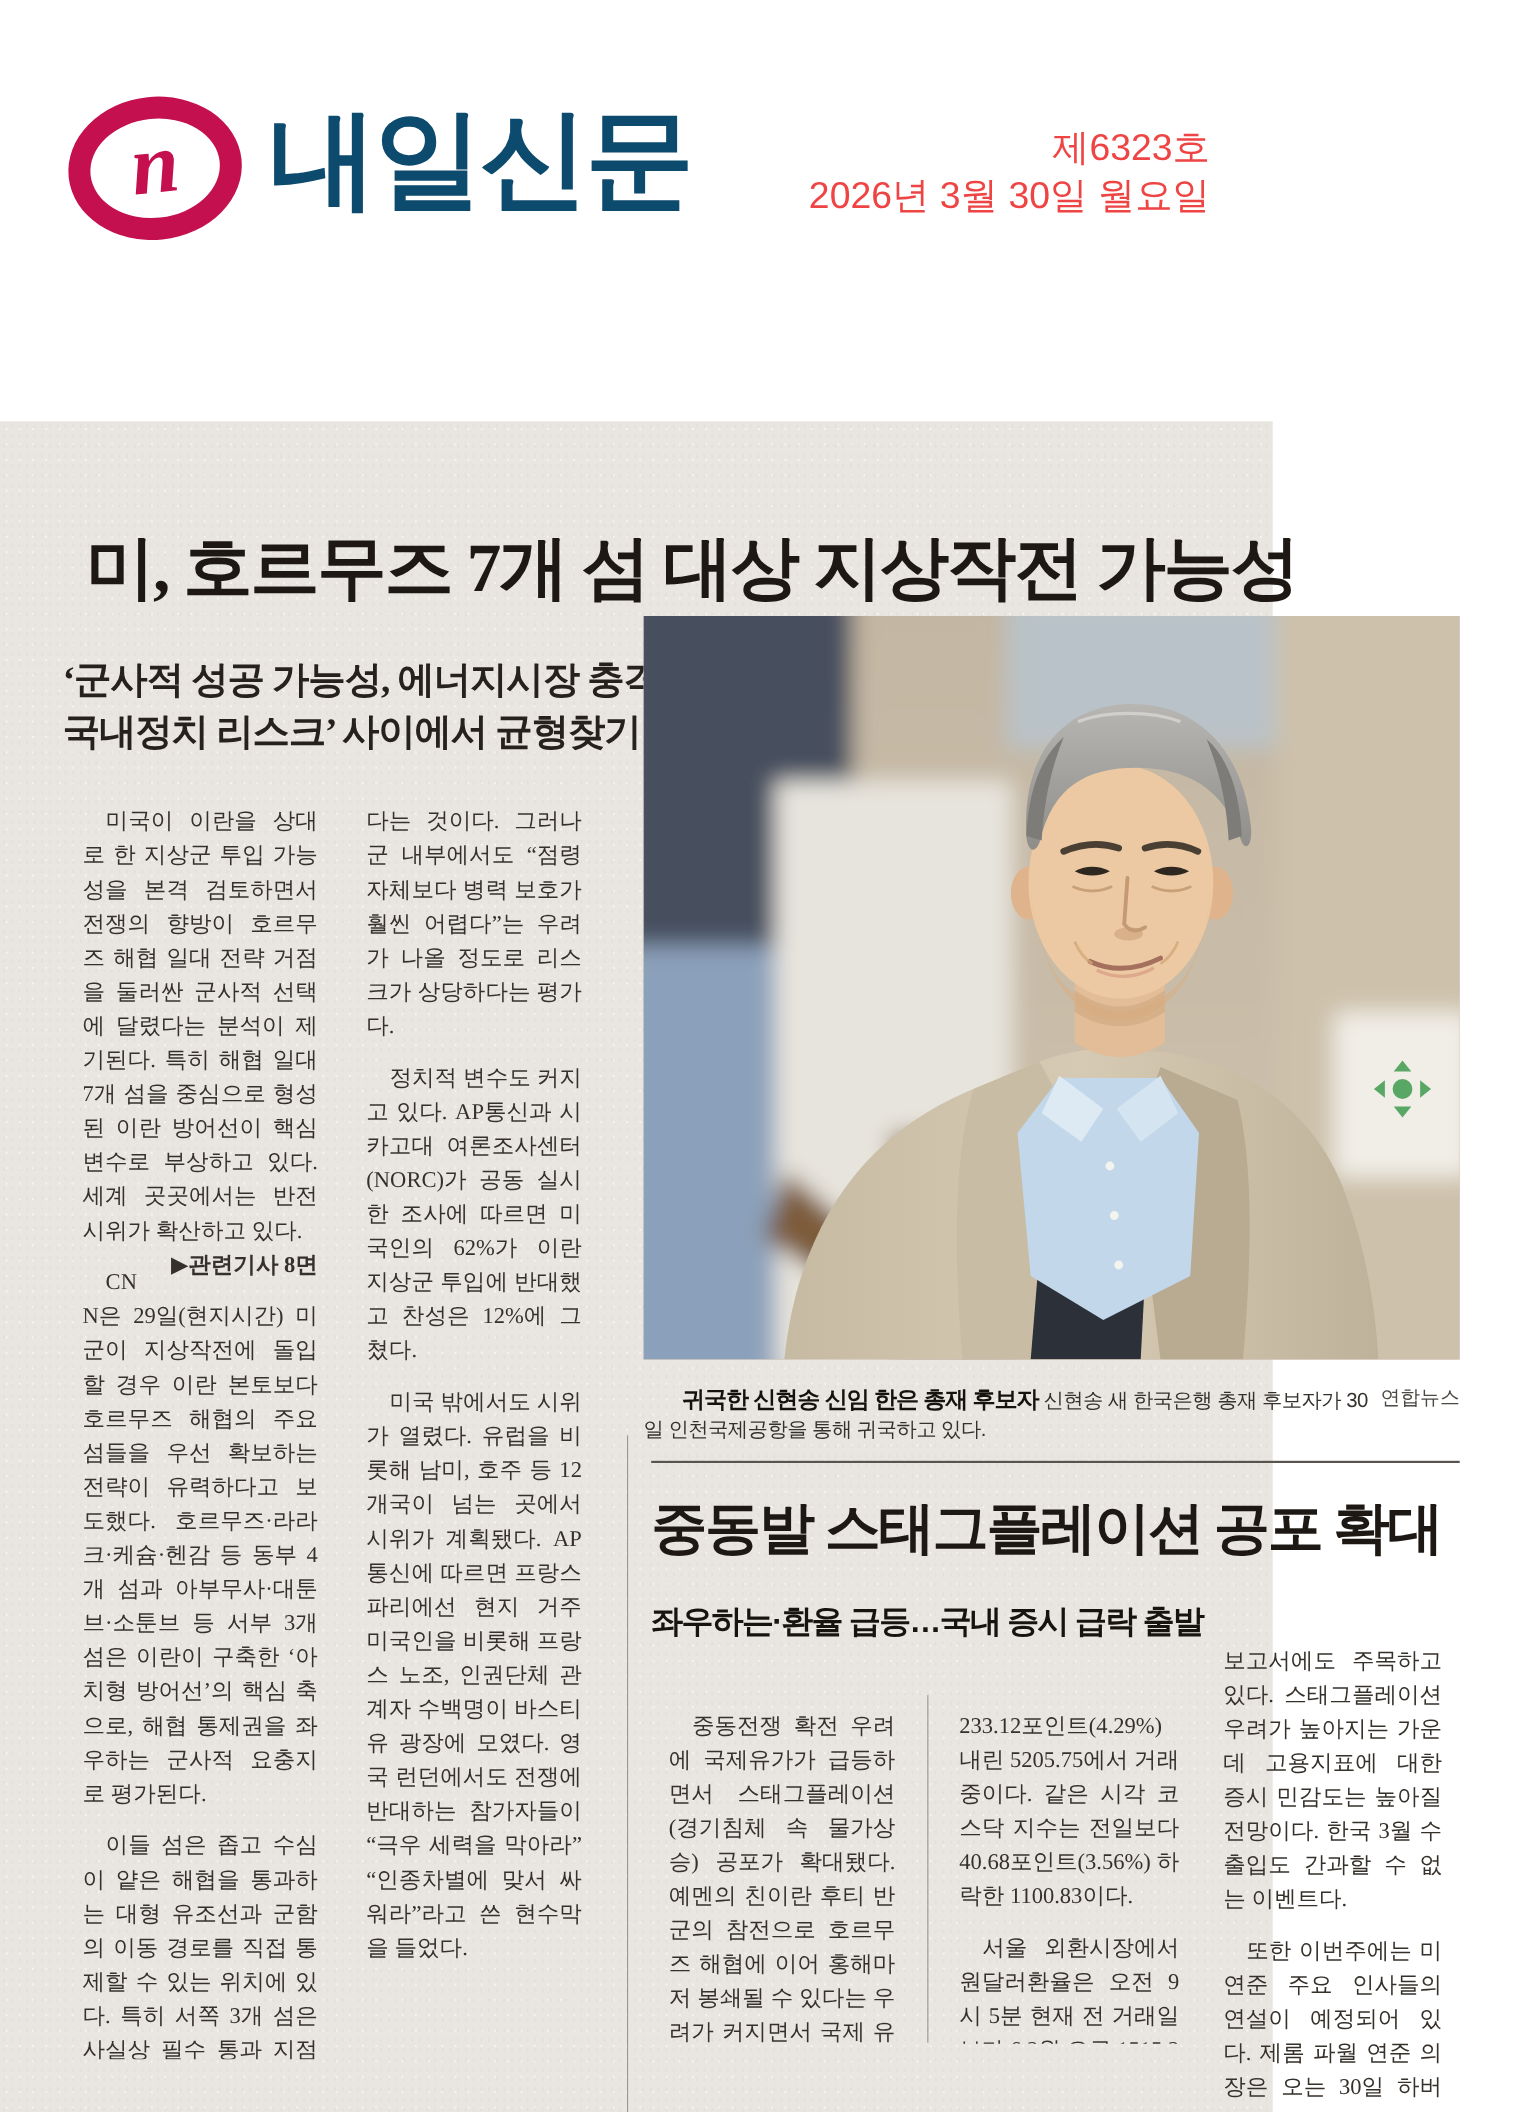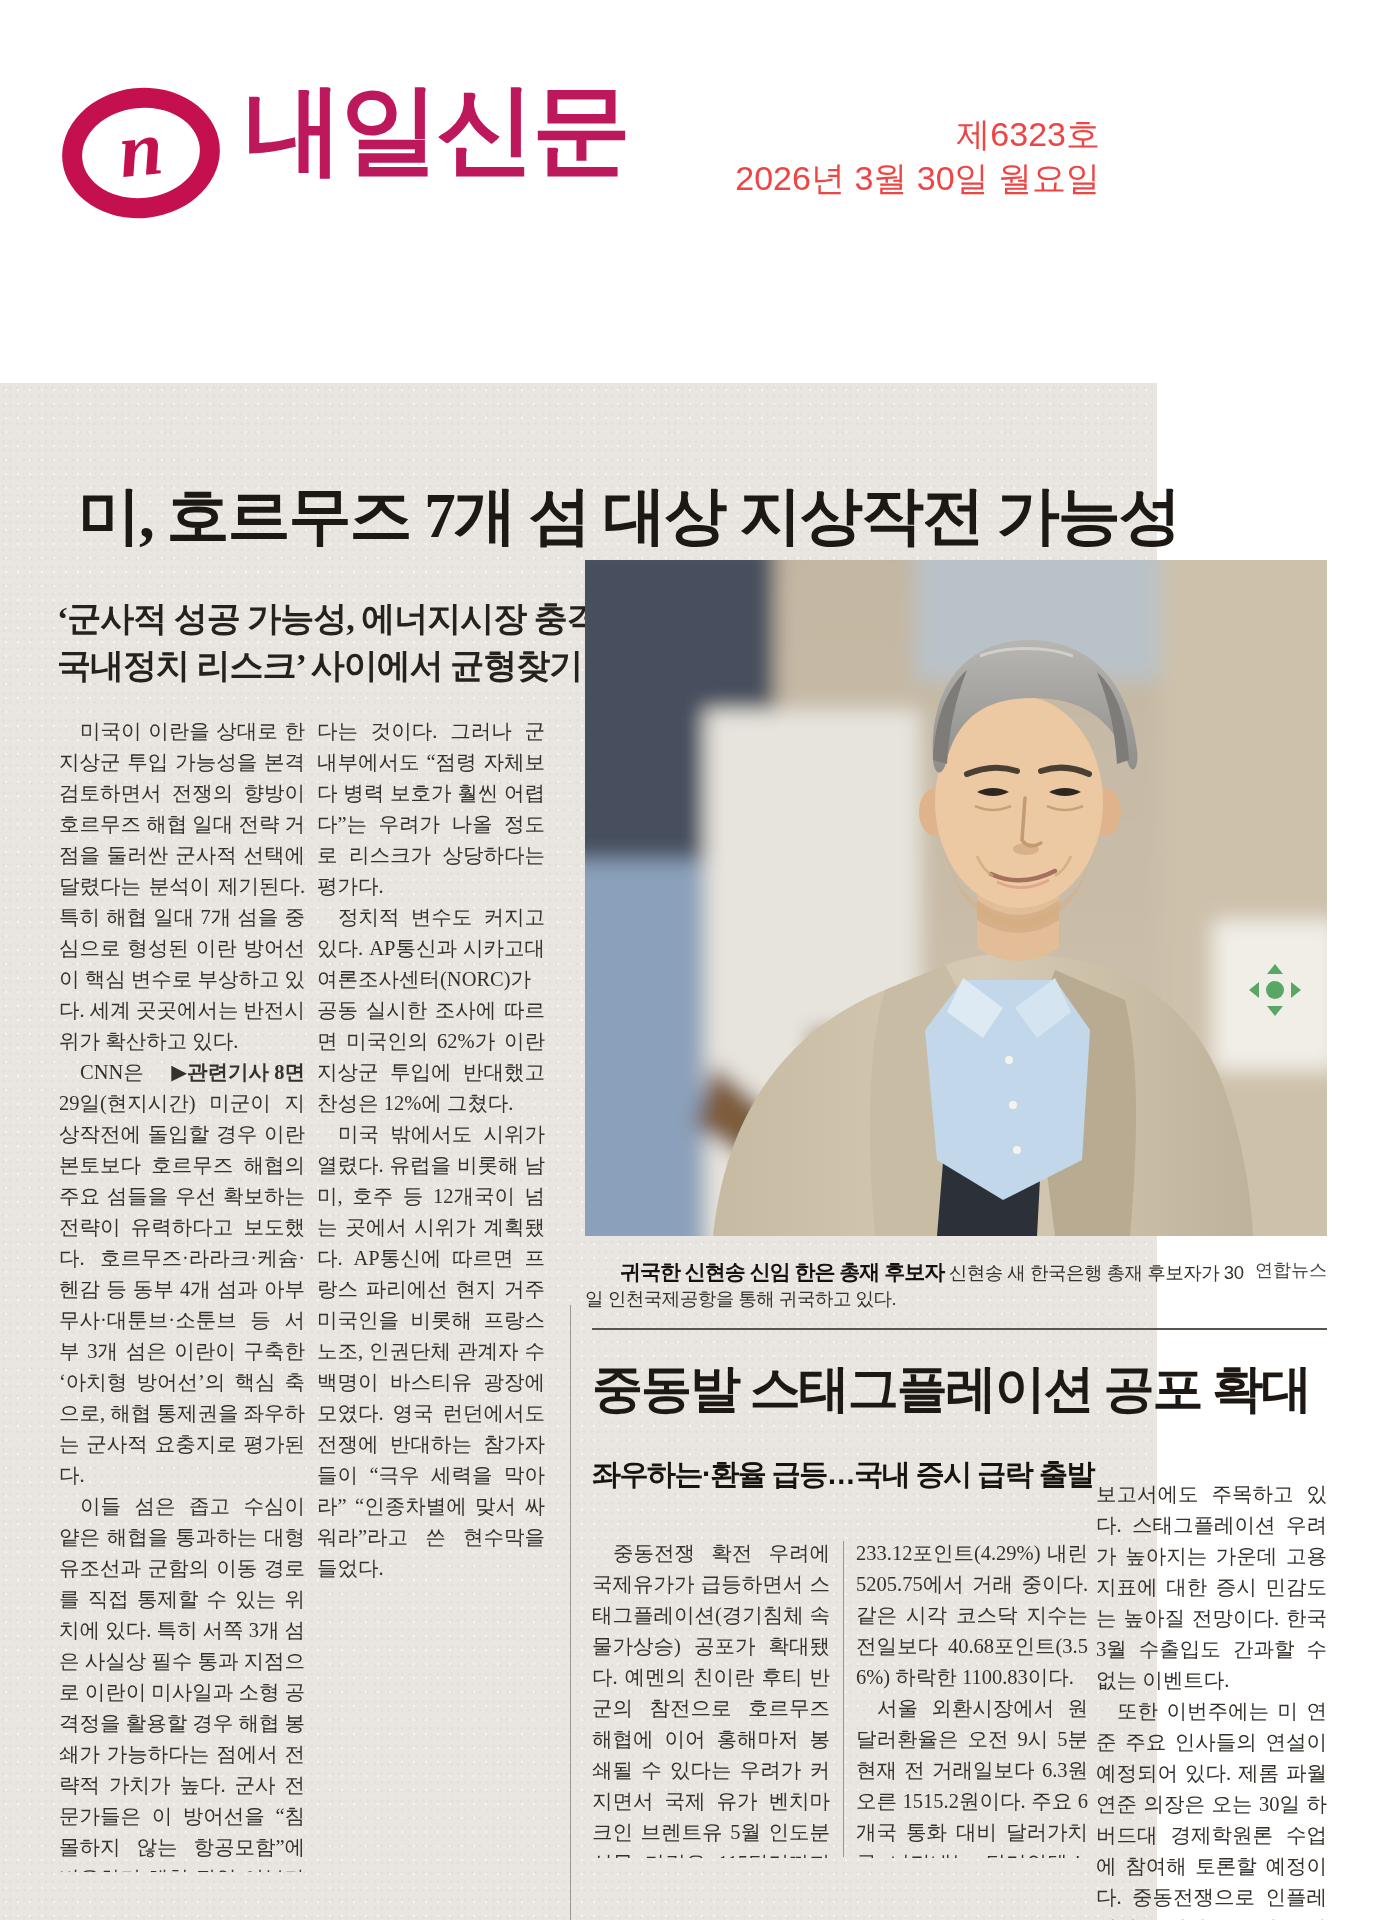--- a/index.html
+++ b/index.html
@@ -7,41 +7,41 @@
        font-family:"Liberation Serif","DejaVu Serif",serif;}
   .abs{position:absolute;}
 
   
   .header{left:0;top:0;width:1384px;height:383px;background:#ffffff;}
   .logo-emblem{left:62px;top:88px;width:158px;height:130px;border:20px solid #c5104f;
        border-radius:50%;box-sizing:border-box;transform:rotate(-6deg);
        display:flex;align-items:center;justify-content:center;background:#fff;}
   .logo-emblem span{font-family:"Liberation Serif",serif;font-style:italic;font-weight:bold;
        font-size:78px;color:#c5104f;line-height:1;transform:translateY(-4px);}
-  .logo-text{left:244px;top:80px;font-weight:bold;font-size:99px;letter-spacing:-3px;
-       color:#be185d;line-height:1;}
+  .logo-text{left:244px;top:96px;font-weight:bold;font-size:99px;letter-spacing:-3px;
+       color:#0c4a6e;line-height:1;}
   .issue-info{right:284px;top:112px;text-align:right;
        font-family:"Liberation Sans","DejaVu Sans",sans-serif;color:#ef4444;}
   .issue-info .no{font-size:34px;line-height:44px;}
   .issue-info .date{font-size:34px;line-height:44px;}
 
   
   .paper{left:0;top:383px;width:1157px;height:1537px;background-color:#e9e6e1;
      background-image:radial-gradient(rgba(120,110,100,0.05) 1px,transparent 1.4px),
                       radial-gradient(rgba(255,255,255,0.55) 1px,transparent 1.2px);
      background-size:7px 9px,12px 14px;}
 
   .headline1{left:78px;top:90px;font-size:63px;font-weight:bold;color:#1d1813;
      letter-spacing:-2px;white-space:nowrap;}
   .subhead1{left:57px;top:212px;font-size:34px;font-weight:bold;color:#26211c;
      line-height:47px;letter-spacing:-1px;}
 
   .bodycol{font-size:20.5px;line-height:31px;color:#35302a;text-align:justify;
      word-break:break-all;overflow:hidden;}
-  .bodycol p{margin:0;text-indent:21px;}
+  .bodycol p{margin:16px;text-indent:21px;}
   .bodycol p.noindent{text-indent:0;}
   .rel-note{float:right;font-weight:bold;}
   .col1-a1{left:59px;top:333px;width:246px;height:1156px;}
   .col2-a1{left:317px;top:333px;width:228px;height:1156px;}
 
   
   .photo{left:585px;top:177px;width:742px;height:676px;overflow:hidden;background:#c8bcaa;}
   .caption{left:585px;top:875px;width:742px;
      font-family:"Liberation Sans","DejaVu Sans",sans-serif;color:#2e2b27;}
   .caption .cap-bold{font-weight:bold;font-size:21px;letter-spacing:-1px;color:#14110e;margin-left:35px;}

